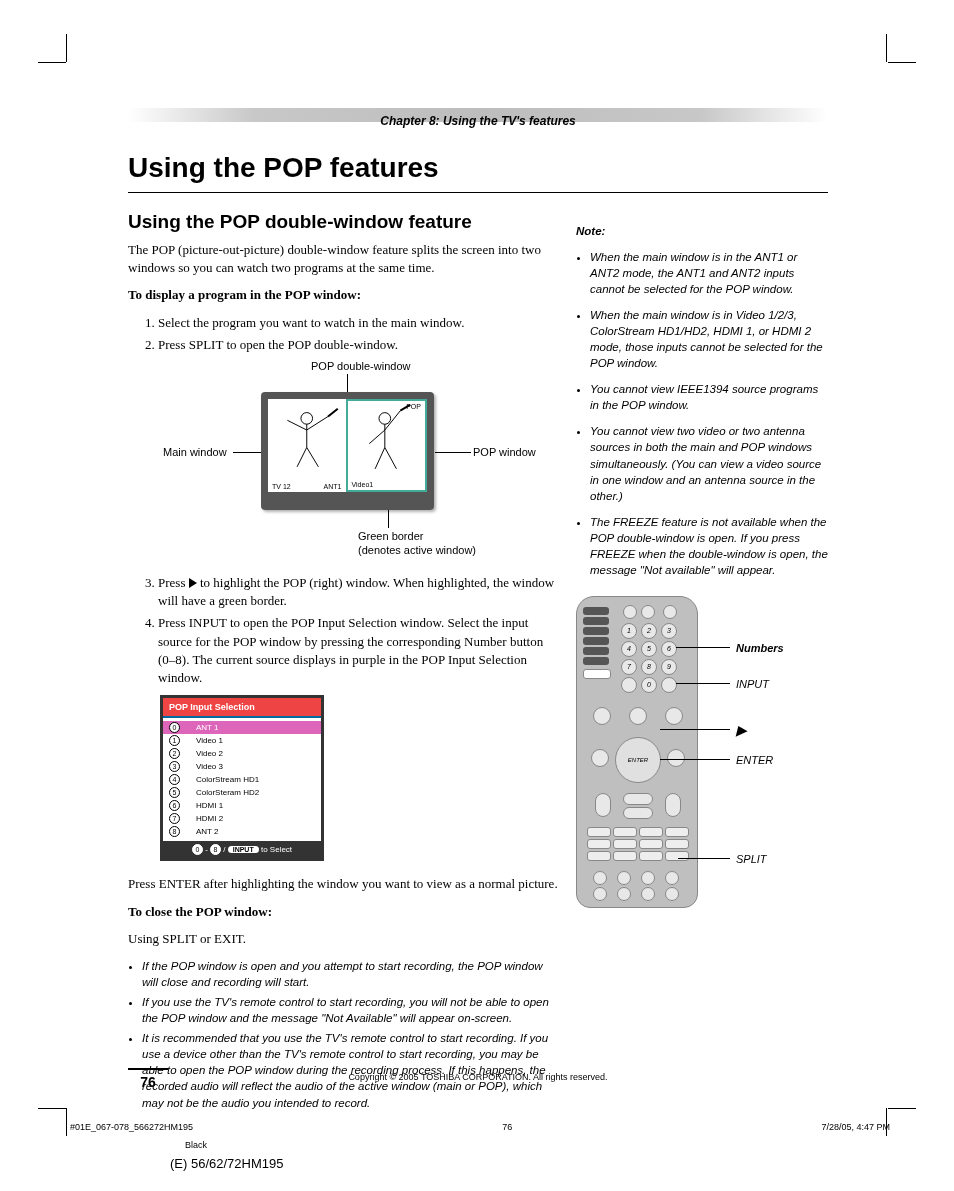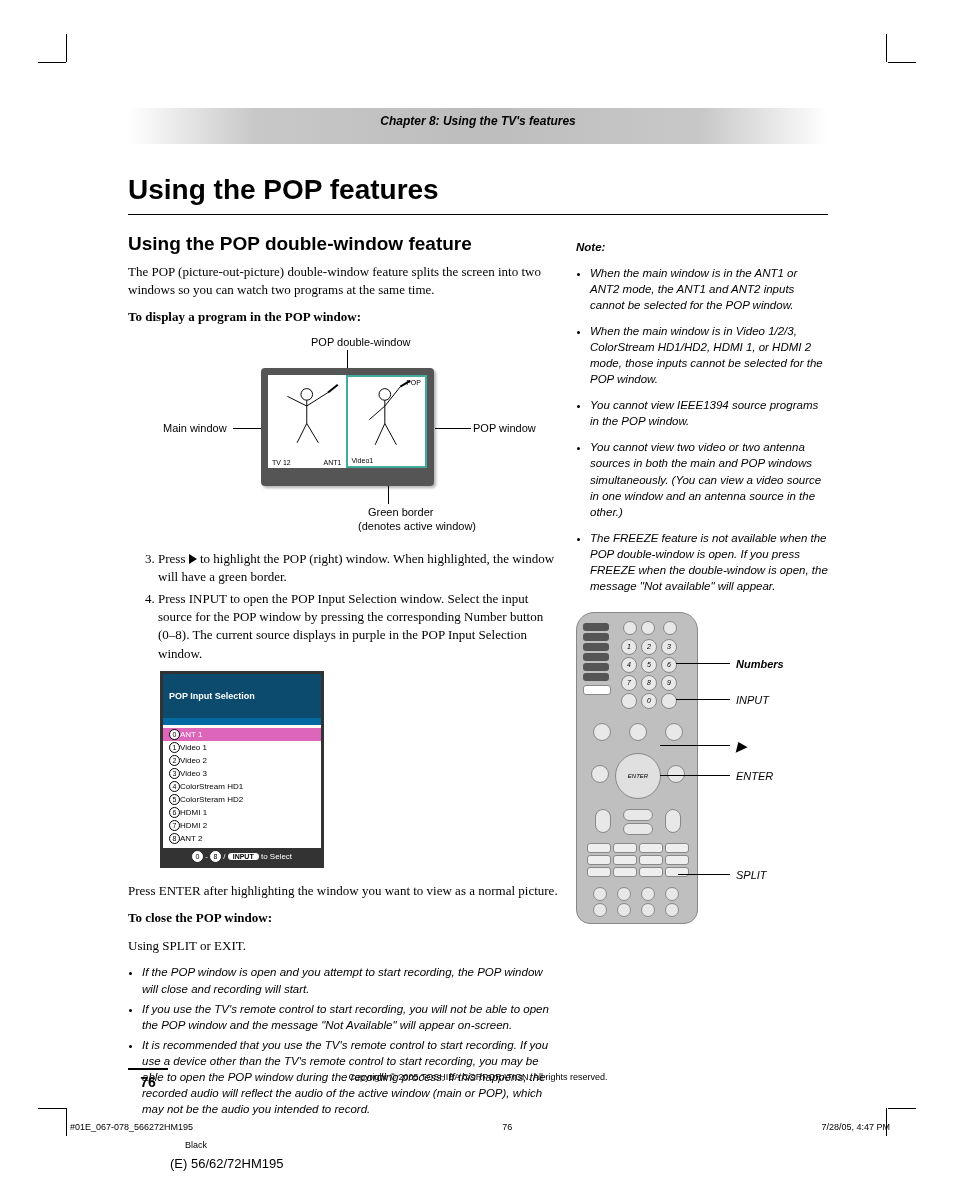--- a/index.html
+++ b/index.html
@@ -16,21 +16,21 @@
   .crop-mark { position: absolute; background: #000; }
   .cm-h { height: 1px; width: 28px; }
   .cm-v { width: 1px; height: 28px; }
 
   .page {
     position: absolute;
     left: 128px; top: 108px;
     width: 700px;
   }
   .chapter-bar {
-    height: 36px;
+    height: 14px;
     background: linear-gradient(to right, #fff 0%, #c8c8c8 18%, #bdbdbd 50%, #c8c8c8 82%, #fff 100%);
     text-align: center;
     font: italic bold 12px Arial, sans-serif;
     line-height: 26px;
   }
   h1.title {
     font: bold 28px Arial, Helvetica, sans-serif;
     margin: 30px 0 8px 0;
   }
   .title-rule { border-top: 1.5px solid #000; margin-bottom: 18px; }
@@ -64,29 +64,29 @@
   .tv-half { flex:1; position: relative; overflow: hidden; }
   .tv-half.right { border: 2px solid #4a9; }
   .batter { position:absolute; inset:0; }
   .tiny { position:absolute; font-size:7px; font-family:Arial; }
 
   .pop-menu {
     width: 158px; margin: 8px 0 14px 32px;
     border: 3px solid #333; background:#222; color:#fff;
     font: 8px Arial, sans-serif;
   }
-  .pop-menu .hdr { background:#0c4a6e; color:#fff; font-weight:bold; padding:17px 6px; border-bottom:7px solid #0369a1; font-size:9px; }
+  .pop-menu .hdr { background:#ef4444; color:#fff; font-weight:bold; padding:4px 6px; border-bottom:2px solid #0369a1; font-size:9px; }
   .pop-menu .body { background:#fff; color:#000; padding:3px 0; }
-  .pop-menu .row { display:flex; align-items:center; gap:0; padding:1px 6px; }
+  .pop-menu .row { display:flex; align-items:center; gap:16px; padding:1px 6px; }
   .pop-menu .row.hl { background:#d6b; color:#fff; }
   .numcirc { display:inline-flex; width:9px;height:9px;border:1px solid #000;border-radius:50%;align-items:center;justify-content:center;font-size:7px;background:#fff;color:#000; }
   .pop-menu .ftr { background:#333;color:#fff;text-align:center;padding:3px 0;font-size:8px; }
   .pill { display:inline-block;background:#fff;color:#000;border-radius:6px;padding:0 5px;font-size:7px;font-weight:bold; }
 
-  .notes-h { font: italic bold 11.5px Arial; margin:8px 0 4px 0; }
+  .notes-h { font: italic bold 11.5px Arial; margin:14px 0 4px 0; }
   ul.bul { margin:0 0 8px 0; padding-left:14px; font-size:11.5px; font-style:italic; font-family:Arial; line-height:1.4; }
   ul.bul li { margin-bottom:4px;font-style:italic; }
 
   .right-notes .note-sec ul { list-style: disc; padding-left: 14px; }
   .right-notes li { margin-bottom:10px; }
 
   .remote-wrap { position:relative; width:252px; height:330px; margin-top:18px; font-family:Arial; font-size:11px; }
   .remote {
     position:absolute; left:0; top:0;
     width:120px; height:310px;
@@ -128,20 +128,24 @@
   <div class="chapter-bar">Chapter 8: Using the TV's features</div>
 
   <h1 class="title">Using the POP features</h1>
   <div class="title-rule"></div>
 
   <div class="cols">
     <div class="col-left">
       <h2 class="sub">Using the POP double-window feature</h2>
       <p>The POP (picture-out-picture) double-window feature splits the screen into two windows so you can watch two programs at the same time.</p>
       <p class="bold">To display a program in the POP window:</p>
+      <ol class="steps">
+        <li>Select the program you want to watch in the main window.</li>
+        <li>Press SPLIT to open the POP double-window.</li>
+      </ol>
 
       <div class="diagram-wrap">
         <div class="diag-label" style="left:168px;top:0;">POP double-window</div>
         <div class="diag-line" style="left:204px;top:14px;width:1px;height:18px;"></div>
 
         <div class="diag-label" style="left:20px;top:86px;">Main window</div>
         <div class="diag-line" style="left:90px;top:92px;width:28px;"></div>
 
         <div class="diag-label" style="left:330px;top:86px;">POP window</div>
         <div class="diag-line" style="left:292px;top:92px;width:36px;"></div>
@@ -171,21 +175,21 @@
                 <line x1="38" y1="48" x2="28" y2="70" stroke="#000"></line>
                 <line x1="38" y1="48" x2="50" y2="70" stroke="#000"></line>
               </svg>
               <span class="tiny" style="right:4px;top:2px;">POP</span>
               <span class="tiny" style="left:4px;bottom:2px;">Video1</span>
             </div>
           </div>
         </div>
 
         <div class="diag-line" style="left:245px;top:150px;width:1px;height:18px;"></div>
-        <div class="diag-label" style="left:225px;top:170px;">Green border</div>
+        <div class="diag-label" style="left:215px;top:170px;">Green border</div>
         <div class="diag-label" style="left:215px;top:184px;">(denotes active window)</div>
       </div>
 
       <ol class="steps" start="3">
         <li>
           <span>Press </span><span class="play-tri"></span><span> to highlight the POP (right) window. When highlighted, the window will have a green border.</span>
         </li>
         <li>Press INPUT to open the POP Input Selection window. Select the input source for the POP window by pressing the corresponding Number button (0–8). The current source displays in purple in the POP Input Selection window.</li>
       </ol>
 

